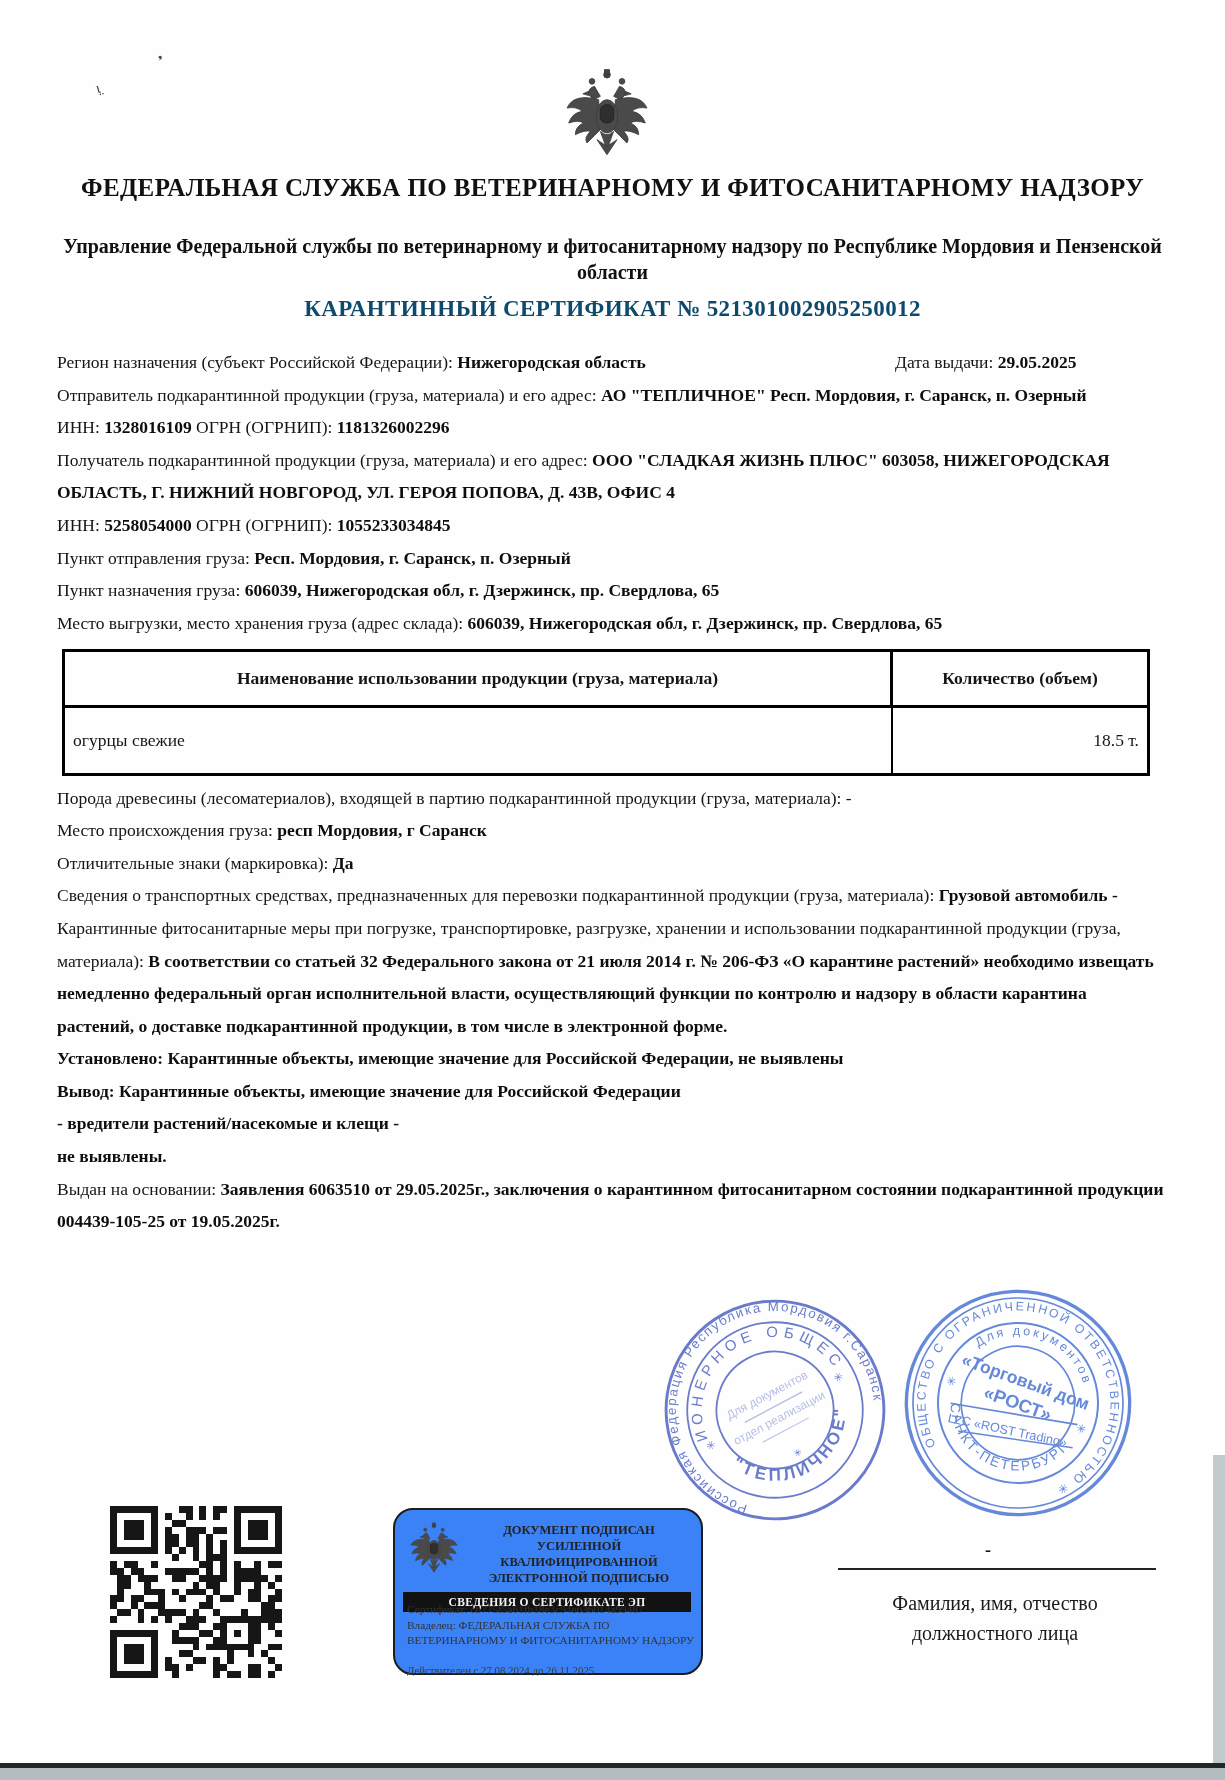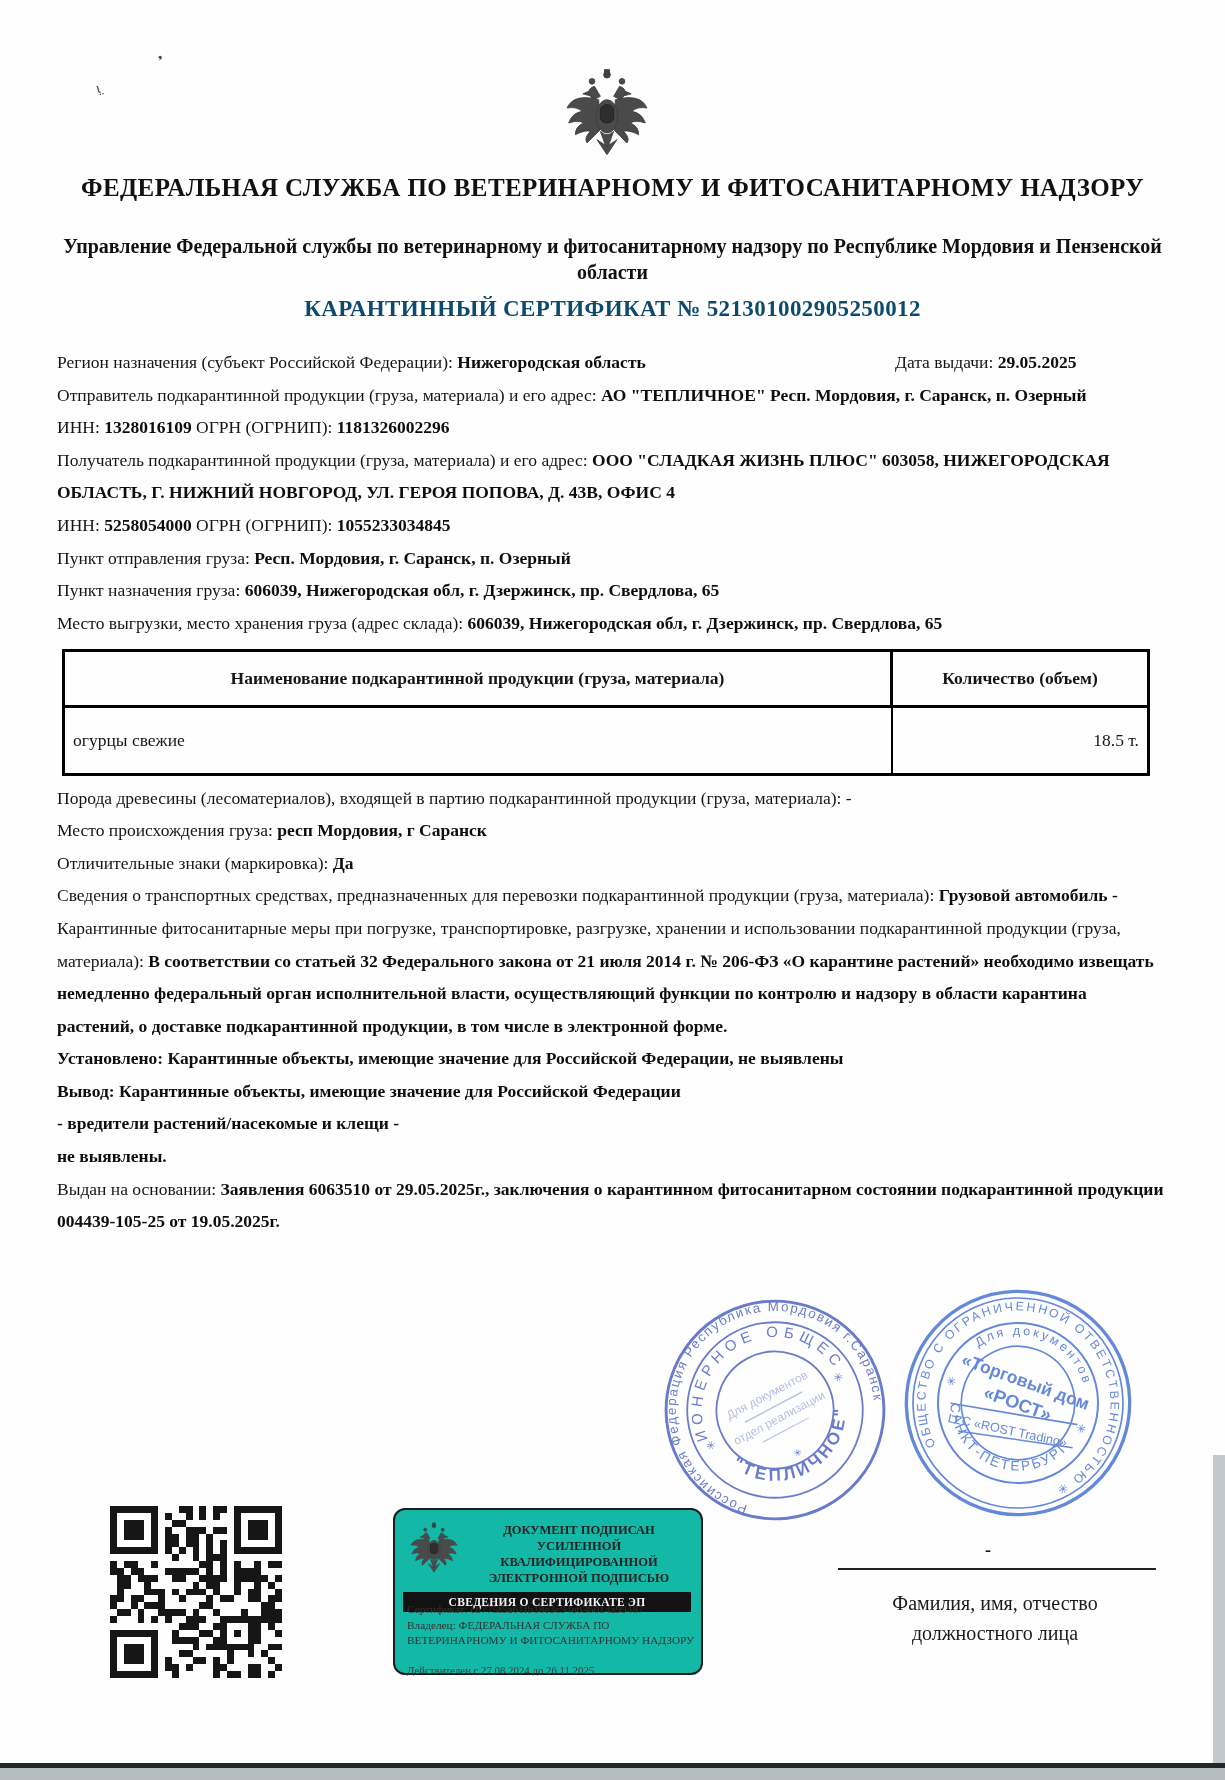--- a/index.html
+++ b/index.html
@@ -20,21 +20,21 @@
   #cargo-table{border-collapse:collapse;margin:10px 0 6px 5px;width:1088px;border:3px solid #000;}
   #cargo-table th{border:3px solid #000;font-size:17.5px;font-weight:bold;padding:10px 6px;}
   #cargo-table td{border:2px solid #000;font-size:17.5px;padding:16px 8px;height:28px;}
   #cargo-table td.qty{text-align:right;}
   #cargo-table th.qty-h{width:242px;}
   #body2{font-size:17.5px;line-height:32.6px;}
   
   .stamp{pointer-events:none;}
   
   #qr{left:110px;top:1506px;width:172px;height:172px;}
-  #sigbox{left:393px;top:1508px;width:306px;height:163px;border:2.5px solid #1c1c1c;border-radius:12px;background:#14b8a6;}
+  #sigbox{left:393px;top:1508px;width:306px;height:163px;border:2.5px solid #1c1c1c;border-radius:20px;background:#3b82f6;}
   #sigbox .inner{position:relative;width:100%;height:100%;font-family:"Liberation Serif","DejaVu Serif",serif;}
   #sig-eagle{position:absolute;left:10px;top:12px;width:58px;height:58px;}
   #sig-lines{position:absolute;left:70px;top:12px;width:228px;text-align:center;font-weight:bold;font-size:12.5px;line-height:16px;color:#222;}
   #sig-bar{position:absolute;left:8px;top:66px;width:288px;background:#121212;color:#f3f3f3;text-align:center;font-size:11.5px;font-weight:bold;padding:4px 0;letter-spacing:.3px;margin-top:16px;}
   #sig-meta{position:absolute;left:12px;top:92px;width:288px;font-size:11.3px;line-height:15.5px;color:#333;}
   #sig-meta .valid{font-size:10.8px;margin-top:14px;color:#3a3a3a;}
   #sign-line{left:838px;top:1568px;width:318px;border-top:2px solid #222;}
   #sign-dash{left:985px;top:1540px;font-size:18px;font-weight:bold;}
   #sign-caption{left:800px;top:1588px;width:390px;text-align:center;font-size:20px;line-height:30px;color:#1b1b1b;}
   
@@ -89,21 +89,21 @@
     <p><span>ИНН: </span><b>1328016109</b><span> ОГРН (ОГРНИП): </span><b>1181326002296</b></p>
     <p><span>Получатель подкарантинной продукции (груза, материала) и его адрес: </span><b>ООО "СЛАДКАЯ ЖИЗНЬ ПЛЮС" 603058, НИЖЕГОРОДСКАЯ ОБЛАСТЬ, Г. НИЖНИЙ НОВГОРОД, УЛ. ГЕРОЯ ПОПОВА, Д. 43В, ОФИС 4</b></p>
     <p><span>ИНН: </span><b>5258054000</b><span> ОГРН (ОГРНИП): </span><b>1055233034845</b></p>
     <p><span>Пункт отправления груза: </span><b>Респ. Мордовия, г. Саранск, п. Озерный</b></p>
     <p><span>Пункт назначения груза: </span><b>606039, Нижегородская обл, г. Дзержинск, пр. Свердлова, 65</b></p>
     <p><span>Место выгрузки, место хранения груза (адрес склада): </span><b>606039, Нижегородская обл, г. Дзержинск, пр. Свердлова, 65</b></p>
 
     <table id="cargo-table">
       <tbody>
           <tr>
-        <th>Наименование подкарантинной продукции (груза, материала)</th>
+        <th>Наименование использовании продукции (груза, материала)</th>
         <th class="qty-h">Количество (объем)</th>
       </tr>
       <tr>
         <td>огурцы свежие</td>
         <td class="qty">18.5 т.</td>
       </tr>
     </tbody>
       </table>
 
     <div id="body2">

